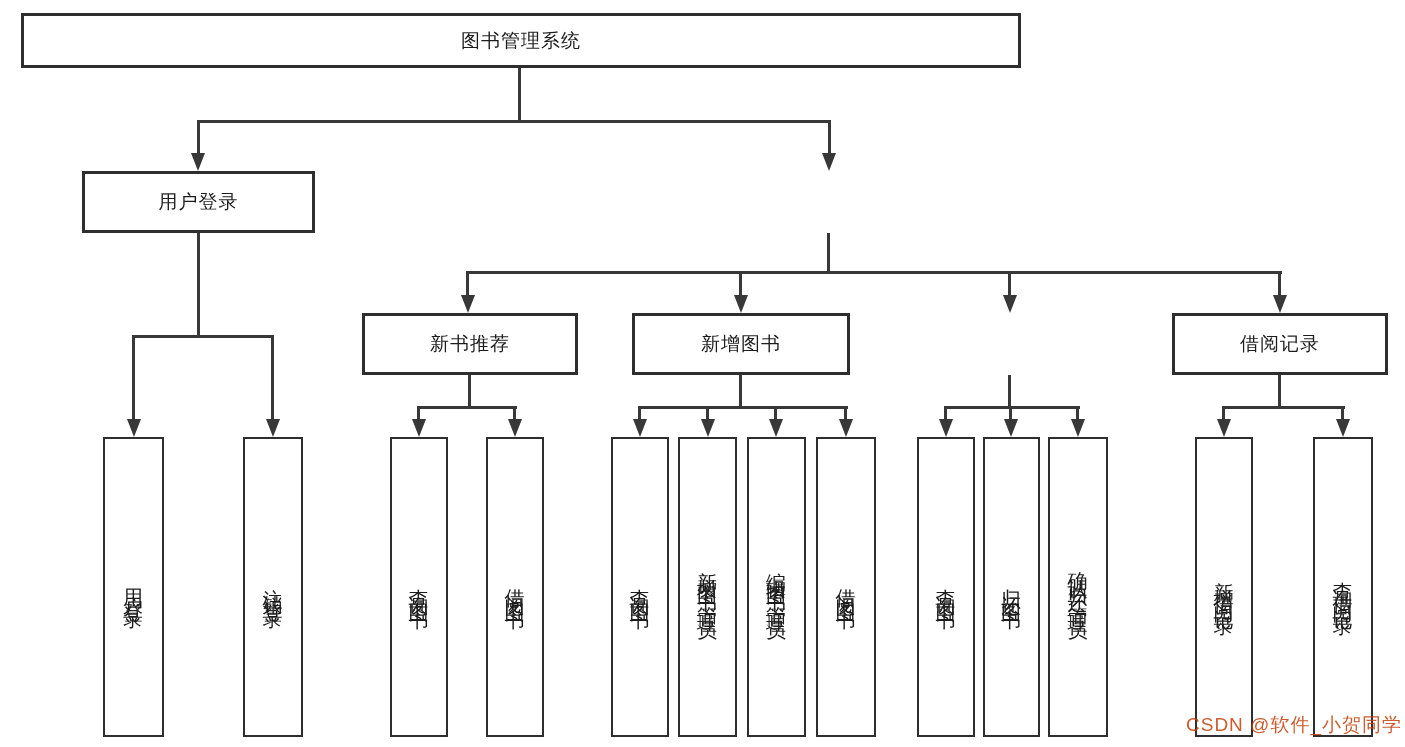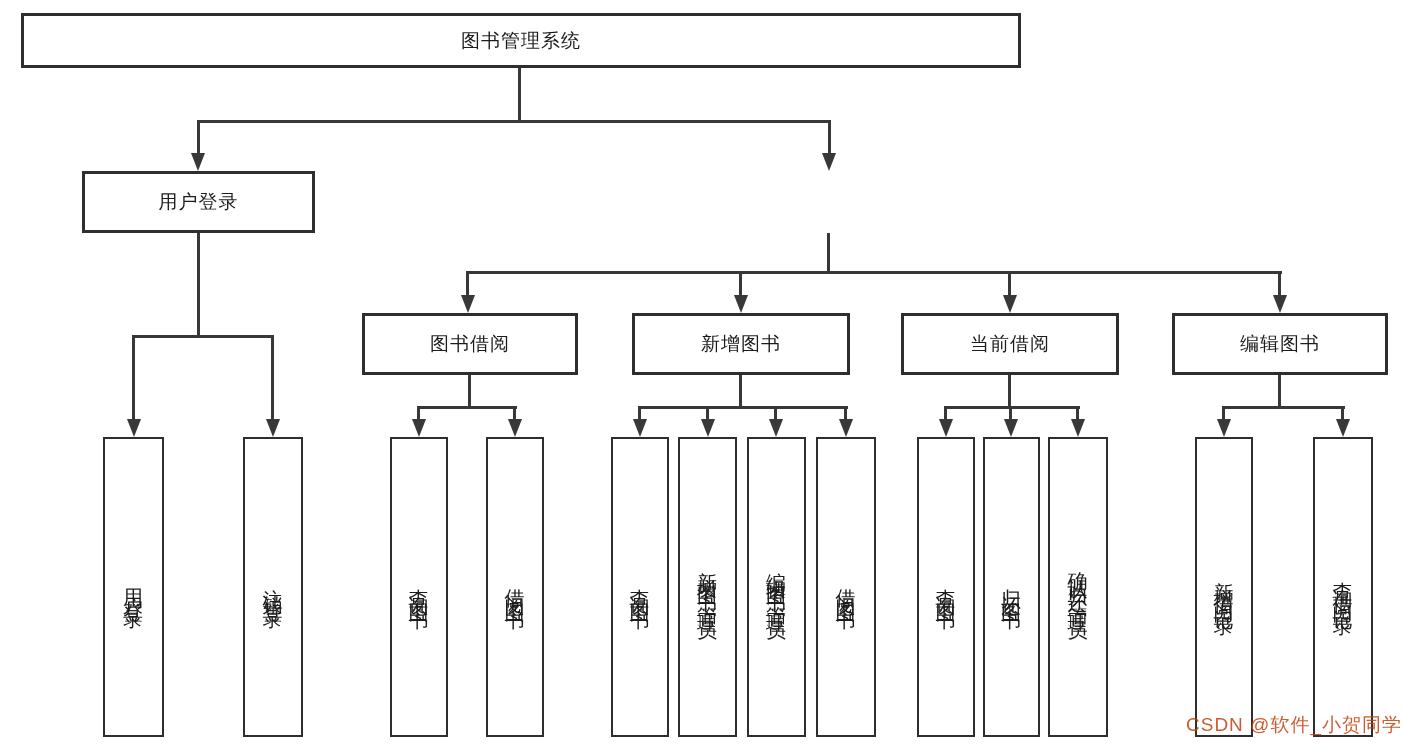--- a/index.html
+++ b/index.html
@@ -63,30 +63,27 @@
   <div class="line" style="left:466px;top:271px;width:3px;height:28px;"></div>
   <div class="arrow" style="left:461px;top:295px;"></div>
   <div class="line" style="left:739px;top:271px;width:3px;height:28px;"></div>
   <div class="arrow" style="left:734px;top:295px;"></div>
   <div class="line" style="left:1008px;top:271px;width:3px;height:28px;"></div>
   <div class="arrow" style="left:1003px;top:295px;"></div>
   <div class="line" style="left:1278px;top:271px;width:3px;height:28px;"></div>
   <div class="arrow" style="left:1273px;top:295px;"></div>
 
   <div class="box" style="left:362px;top:313px;width:216px;height:62px;">
-    <span class="hlabel">图书借阅</span>
+    <span class="hlabel">新书推荐</span>
   </div>
   <div class="box" style="left:632px;top:313px;width:218px;height:62px;">
     <span class="hlabel">新增图书</span>
   </div>
-  <div class="box" style="left:901px;top:313px;width:218px;height:62px;">
-    <span class="hlabel">当前借阅</span>
-  </div>
   <div class="box" style="left:1172px;top:313px;width:216px;height:62px;">
-    <span class="hlabel">编辑图书</span>
+    <span class="hlabel">借阅记录</span>
   </div>
 
   <div class="line" style="left:468px;top:375px;width:3px;height:31px;"></div>
   <div class="line" style="left:417px;top:406px;width:100px;height:3px;"></div>
   <div class="line" style="left:417px;top:406px;width:3px;height:15px;"></div>
   <div class="arrow" style="left:412px;top:419px;"></div>
   <div class="line" style="left:513px;top:406px;width:3px;height:15px;"></div>
   <div class="arrow" style="left:508px;top:419px;"></div>
 
   <div class="line" style="left:739px;top:375px;width:3px;height:31px;"></div>

